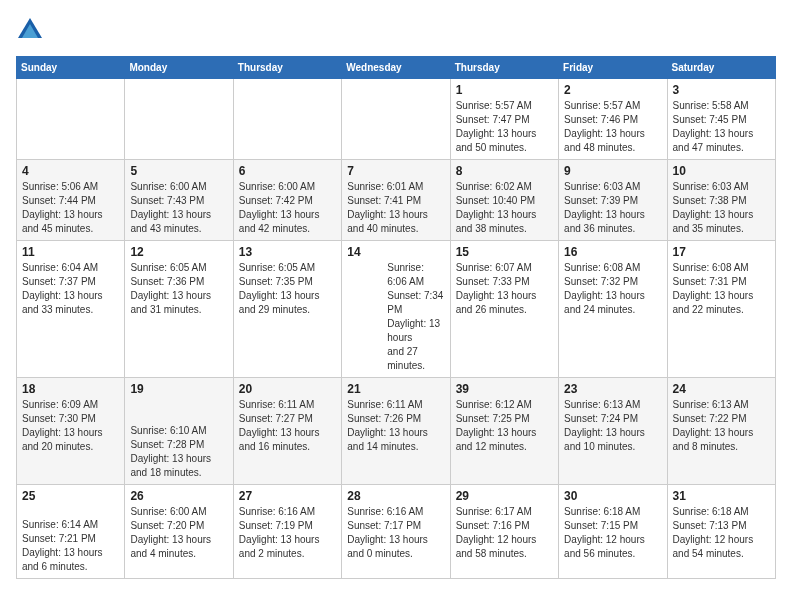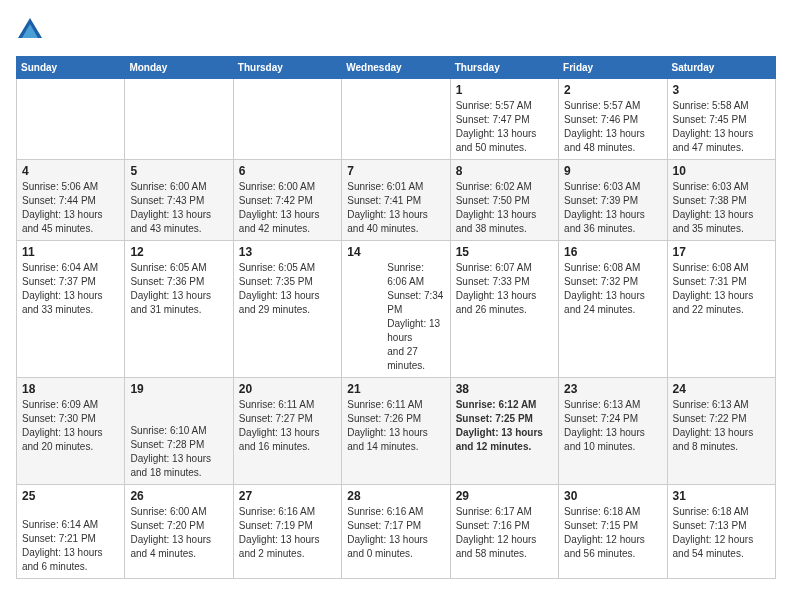--- a/index.html
+++ b/index.html
@@ -170,21 +170,21 @@
         <td>
           <span class="day-num">7</span>
           <div class="day-info" style="white-space: pre-line;">Sunrise: 6:01 AM
 Sunset: 7:41 PM
 Daylight: 13 hours
 and 40 minutes.</div>
         </td>
         <td>
           <span class="day-num">8</span>
           <div class="day-info" style="white-space: pre-line;">Sunrise: 6:02 AM
-Sunset: 7:50 PM
+Sunset: 10:40 PM
 Daylight: 13 hours
 and 38 minutes.</div>
         </td>
         <td>
           <span class="day-num">9</span>
           <div class="day-info" style="white-space: pre-line;">Sunrise: 6:03 AM
 Sunset: 7:39 PM
 Daylight: 13 hours
 and 36 minutes.</div>
         </td>
@@ -270,22 +270,22 @@
 and 16 minutes.</div>
         </td>
         <td>
           <span class="day-num">21</span>
           <div class="day-info" style="white-space: pre-line;">Sunrise: 6:11 AM
 Sunset: 7:26 PM
 Daylight: 13 hours
 and 14 minutes.</div>
         </td>
         <td>
-          <span class="day-num">38</span>
-          <div class="day-info" style="white-space: pre-line; font-weight: bold;">Sunrise: 6:12 AM
+          <span class="day-num">39</span>
+          <div class="day-info" style="white-space: pre-line;">Sunrise: 6:12 AM
 Sunset: 7:25 PM
 Daylight: 13 hours
 and 12 minutes.</div>
         </td>
         <td>
           <span class="day-num">23</span>
           <div class="day-info" style="white-space: pre-line;">Sunrise: 6:13 AM
 Sunset: 7:24 PM
 Daylight: 13 hours
 and 10 minutes.</div>

